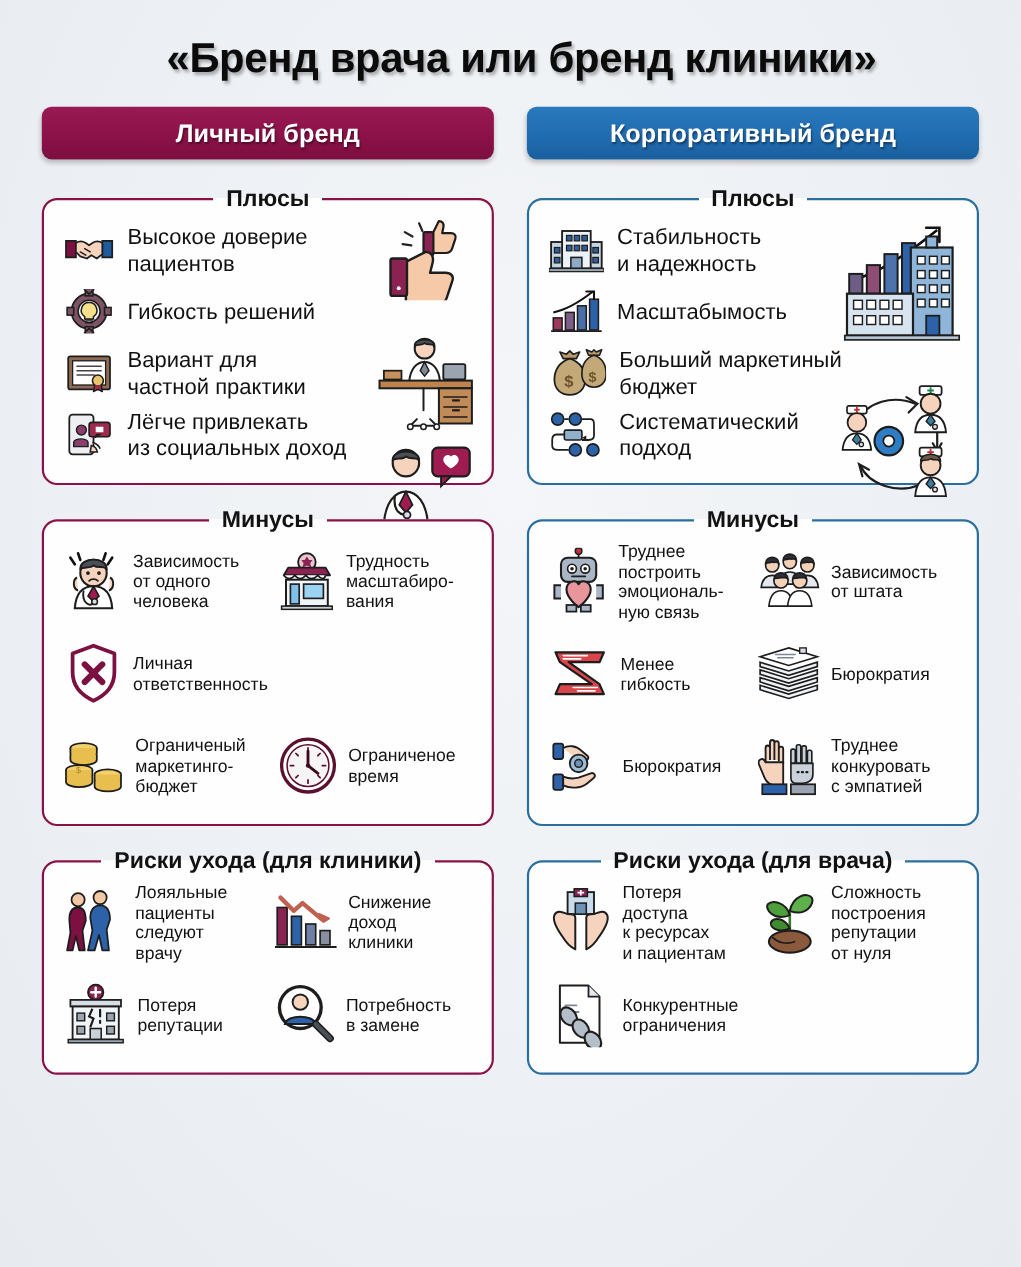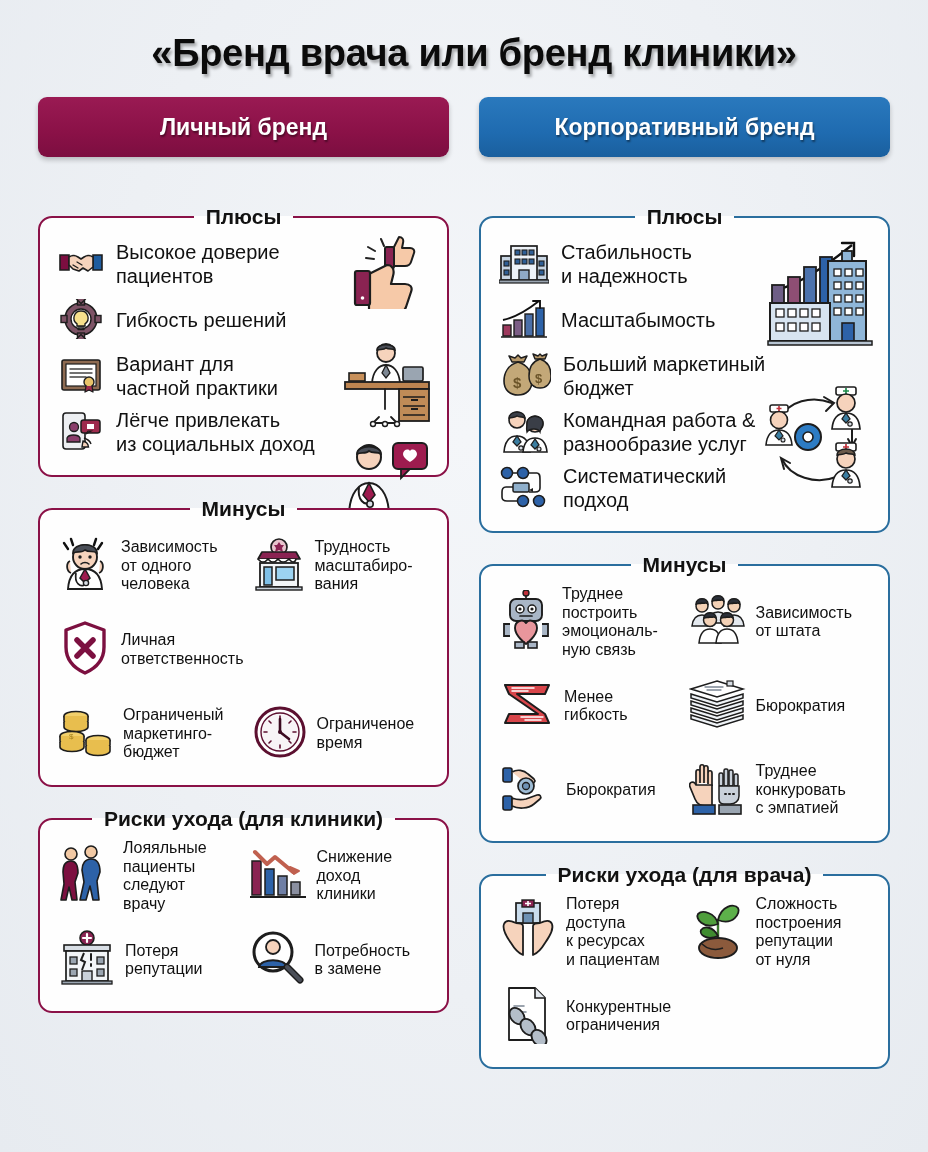--- a/index.html
+++ b/index.html
@@ -32,40 +32,39 @@
   }
 
   
   .badges {
     display: flex;
     gap: 30px;
     padding: 22px 38px 0 38px;
   }
   .badge {
     flex: 1;
-    height: 60px;
+    height: 48px;
     border-radius: 9px;
     display: flex;
     align-items: center;
     justify-content: center;
     font-size: 23px;
     font-weight: 700;
     color: #fff;
     text-shadow: 1px 2px 2px rgba(0,0,0,0.45);
     box-shadow: 0 3px 5px rgba(0,0,0,0.22);
   }
   .badge.personal   { background: linear-gradient(180deg,#9A1A53 0%, #8A1147 60%, #7C0E40 100%); }
   .badge.corporate  { background: linear-gradient(180deg,#2A79BD 0%, #1F6BB0 60%, #1A5F9E 100%); }
 
   
   .columns {
     display: flex;
     gap: 30px;
     padding: 24px 38px 18px 38px;
-    margin-top: 24px;
   }
   .column {
     flex: 1;
     display: flex;
     flex-direction: column;
     gap: 20px;
   }
 
   
   .card {
@@ -489,38 +488,20 @@
                 <path d="M36 7l-2-5 5 2 2-2 2 2 5-2-2 5z" fill="#B89A6B" stroke="#1d1d1d" stroke-width="1.4" stroke-linejoin="round"></path>
                 <path d="M41 7c9 3 11 10 11 17 0 8-5 12-11 12s-11-4-11-12c0-7 2-14 11-17z" fill="#C3A878" stroke="#1d1d1d" stroke-width="1.5"></path>
                 <text x="14" y="36" font-size="15" font-family="Liberation Sans, sans-serif" fill="#6B5429" font-weight="700">$</text>
                 <text x="36" y="31" font-size="13" font-family="Liberation Sans, sans-serif" fill="#6B5429" font-weight="700">$</text>
               </svg>
             </span>
             <span class="label">Больший маркетиный
 бюджет</span>
           </div>
 
-          <div class="item">
-            <span class="icon">
-              <svg width="52" height="46" viewBox="0 0 52 46">
-                <circle cx="18" cy="12" r="8" fill="#F6D3BC" stroke="#1d1d1d" stroke-width="1.6"></circle>
-                <path d="M10 10c0-8 16-8 16 0-3-2-5 0-8-2-2 2-5 1-8 2z" fill="#3A3E47" stroke="#1d1d1d" stroke-width="1.4"></path>
-                <path d="M5 44c1-12 6-16 13-16s12 4 13 16z" fill="#FFFFFF" stroke="#1d1d1d" stroke-width="1.6"></path>
-                <path d="M18 28l-4 6 4 4 4-4z" fill="#3B7EA1" stroke="#1d1d1d" stroke-width="1.3"></path>
-                <circle cx="36" cy="16" r="8" fill="#F6D3BC" stroke="#1d1d1d" stroke-width="1.6"></circle>
-                <path d="M28 15c0-9 16-9 16 0 0 5-2 3-3 9-2-4-10-4-13 0-1-6-0-4 0-9z" fill="#3A3E47" stroke="#1d1d1d" stroke-width="1.4"></path>
-                <path d="M24 44c1-11 6-14 12-14s11 3 12 14z" fill="#FFFFFF" stroke="#1d1d1d" stroke-width="1.6"></path>
-                <path d="M36 31l-4 6 4 4 4-4z" fill="#3B7EA1" stroke="#1d1d1d" stroke-width="1.3"></path>
-                <circle cx="22" cy="40" r="2.2" fill="#D8DEE5" stroke="#1d1d1d" stroke-width="1.2"></circle>
-                <circle cx="40" cy="41" r="2" fill="#D8DEE5" stroke="#1d1d1d" stroke-width="1.2"></circle>
-              </svg>
-            </span>
-            <span class="label">Командная работа &amp;
-разнообразие услуг</span>
-          </div>
 
           <div class="item">
             <span class="icon">
               <svg width="52" height="42" viewBox="0 0 52 42">
                 <circle cx="8" cy="7" r="5.5" fill="#2D62A8" stroke="#1d1d1d" stroke-width="1.5"></circle>
                 <circle cx="24" cy="7" r="5.5" fill="#2D62A8" stroke="#1d1d1d" stroke-width="1.5"></circle>
                 <circle cx="24" cy="35" r="5.5" fill="#2D62A8" stroke="#1d1d1d" stroke-width="1.5"></circle>
                 <circle cx="40" cy="35" r="5.5" fill="#2D62A8" stroke="#1d1d1d" stroke-width="1.5"></circle>
                 <rect x="14" y="17" width="16" height="9" rx="1.5" fill="#8FAFCB" stroke="#1d1d1d" stroke-width="1.5"></rect>
                 <path d="M14 7h4M30 7h8c3 0 3 3 3 7v8c0 3-2 4-5 4h-6" fill="none" stroke="#1d1d1d" stroke-width="1.6"></path>

